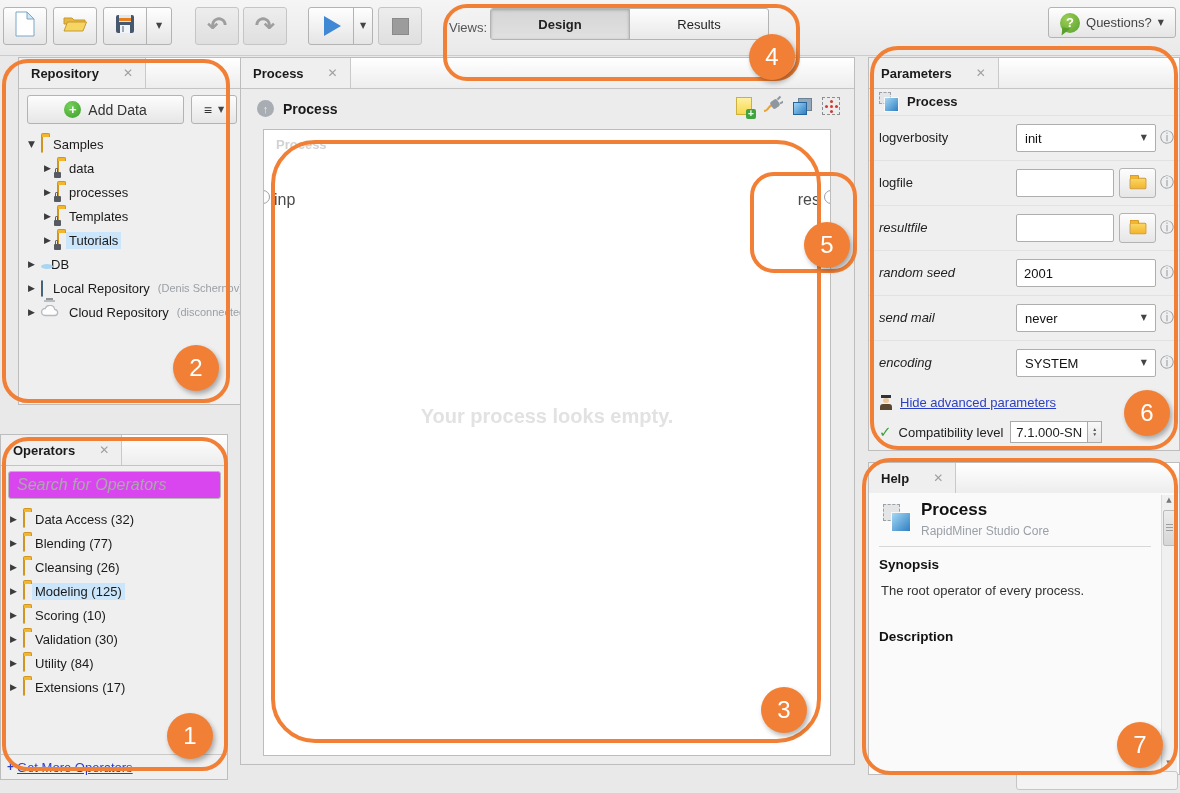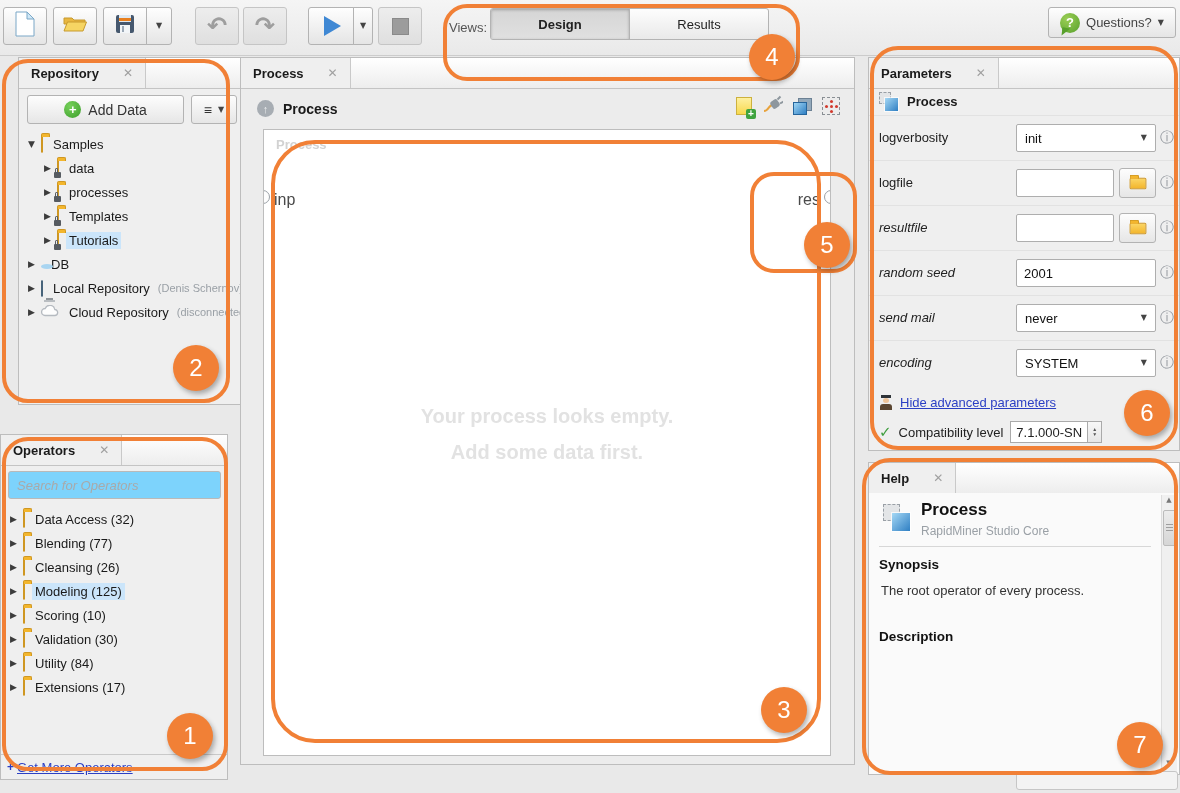--- a/index.html
+++ b/index.html
@@ -82,22 +82,22 @@
 
   
   .repo{left:18px;top:57px;width:228px;height:348px}
   .adddata{position:absolute;left:8px;top:37px;width:157px;height:29px;font-size:14px;color:#333}
   .menubtn{position:absolute;right:8px;top:37px;width:46px;height:29px;font-size:14px;color:#333;gap:6px}
   .repo .tree{top:74px}
 
   
   .ops{left:0;top:434px;width:228px;height:346px}
   .osearch{position:absolute;left:7px;top:36px;width:213px;height:28px;box-sizing:border-box;
-           border:1px solid #b9b9b9;border-radius:3px;padding:0 8px;font-size:13px;color:#333;
-           font-family:"Liberation Sans",sans-serif;background:#7dd3fc}
+           border:1px solid #b9b9b9;border-radius:3px;padding:0 8px;font-size:16px;color:#333;
+           font-family:"Liberation Sans",sans-serif;background:#d946ef}
   .osearch::placeholder{color:#a9a9a9;font-style:italic}
   .ops .tree{top:72px}
   .morebar{position:absolute;left:0;right:0;bottom:0;height:24px;border-top:1px solid #c9c9c9;
            display:flex;align-items:center;padding-left:6px;background:#efefef}
   .moreicon{color:#2b3fc4;font-size:12px;font-weight:bold;margin-right:3px}
   .linkblue{color:#2b3fc4;text-decoration:underline;font-size:13px;cursor:pointer}
 
   
   .proc{left:240px;top:57px;width:615px;height:708px;background:#ececec}
   .pheader{position:absolute;left:0;top:30px;right:0;height:41px;display:flex;align-items:center;padding-left:16px}
@@ -415,21 +415,20 @@
         </span>
     </div>
     <div class="canvas">
       <span class="canvas-label">Process</span>
       <span class="portdot port-in"></span>
       <span class="portlabel pl-in">inp</span>
       <span class="portdot port-out"></span>
       <span class="portlabel pl-out">res</span>
       <div class="empty">
         <div>Your process looks empty.</div>
-        <div>Add some data first.</div>
       </div>
     </div>
   </div>
 
   <div class="pwrap parms">
     <div class="tabstrip">
       <div class="tab">
         <span>Parameters</span>
         <span class="close">✕</span>
       </div>

